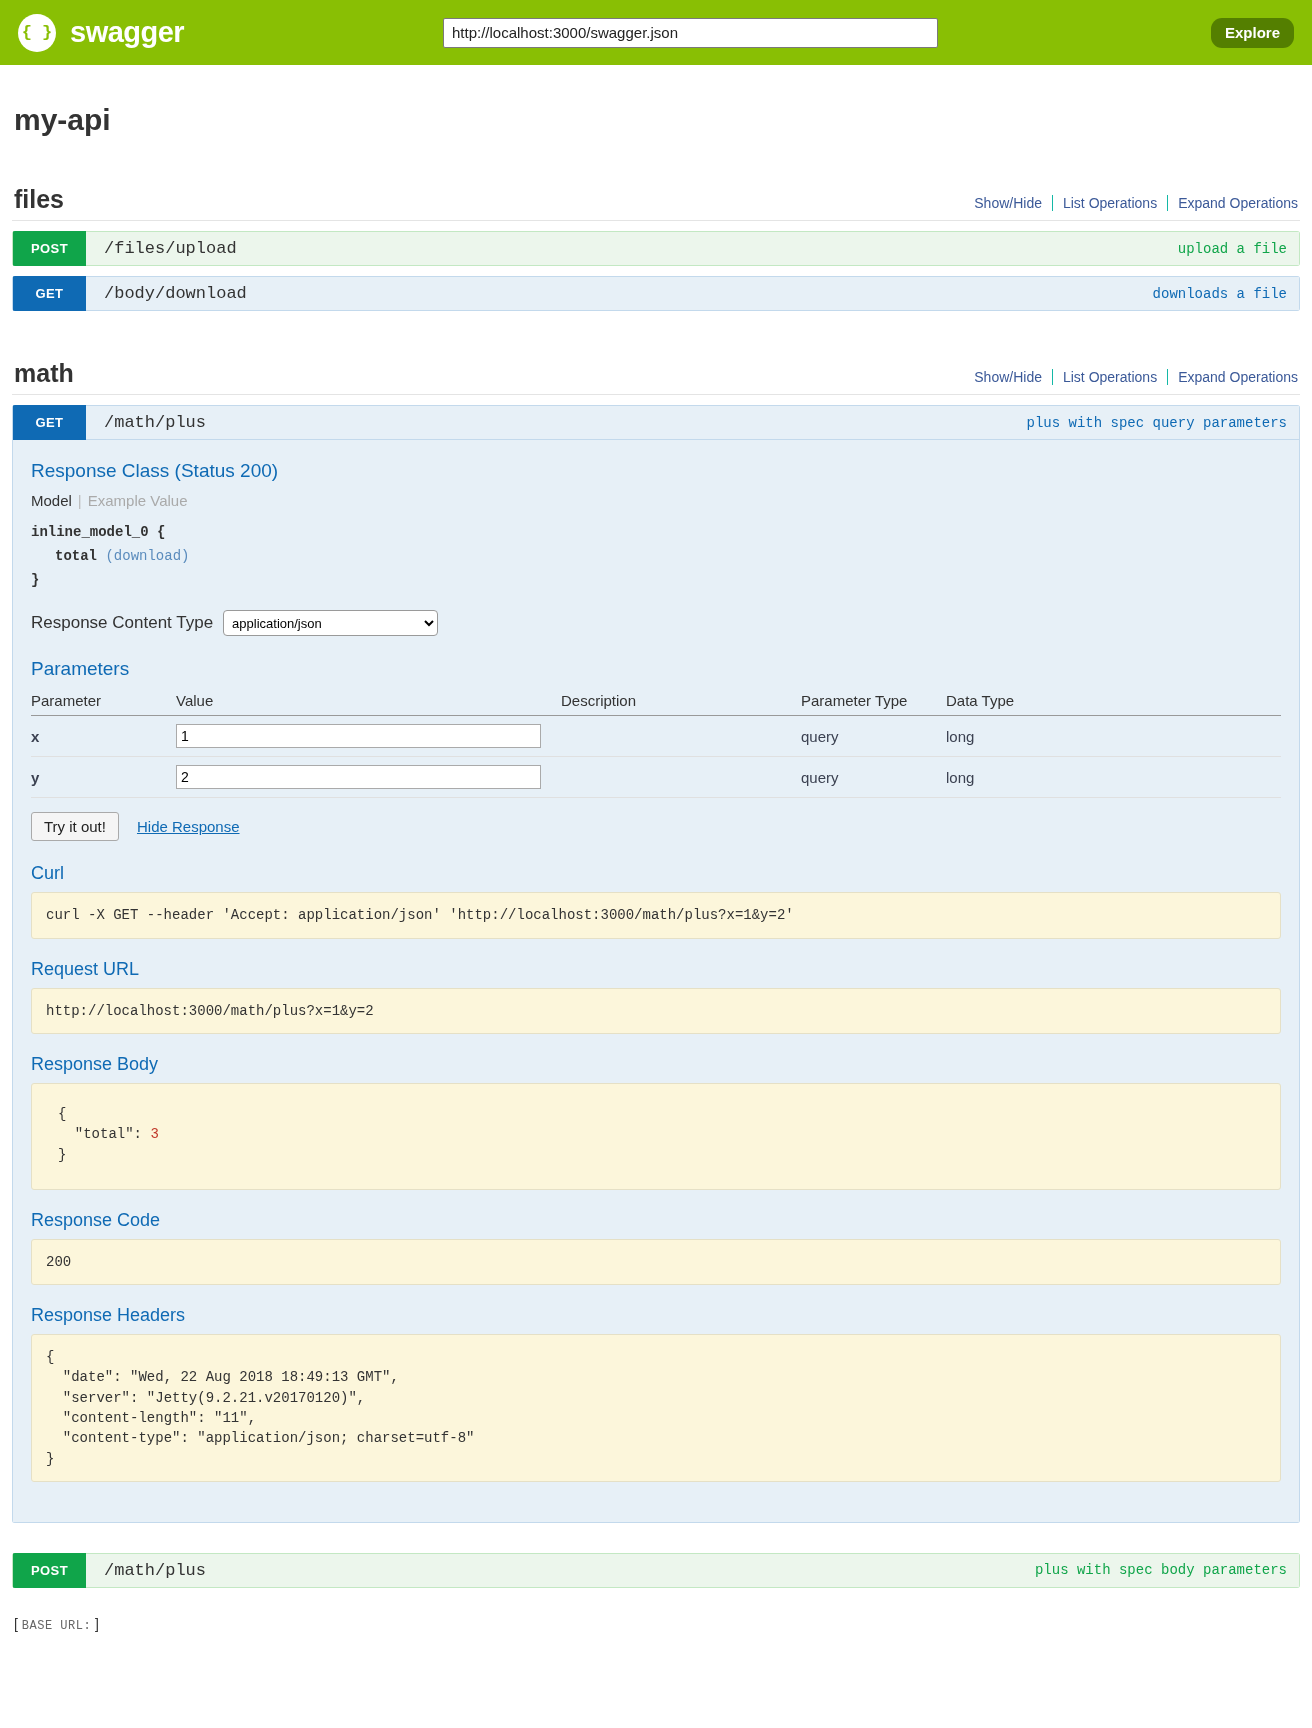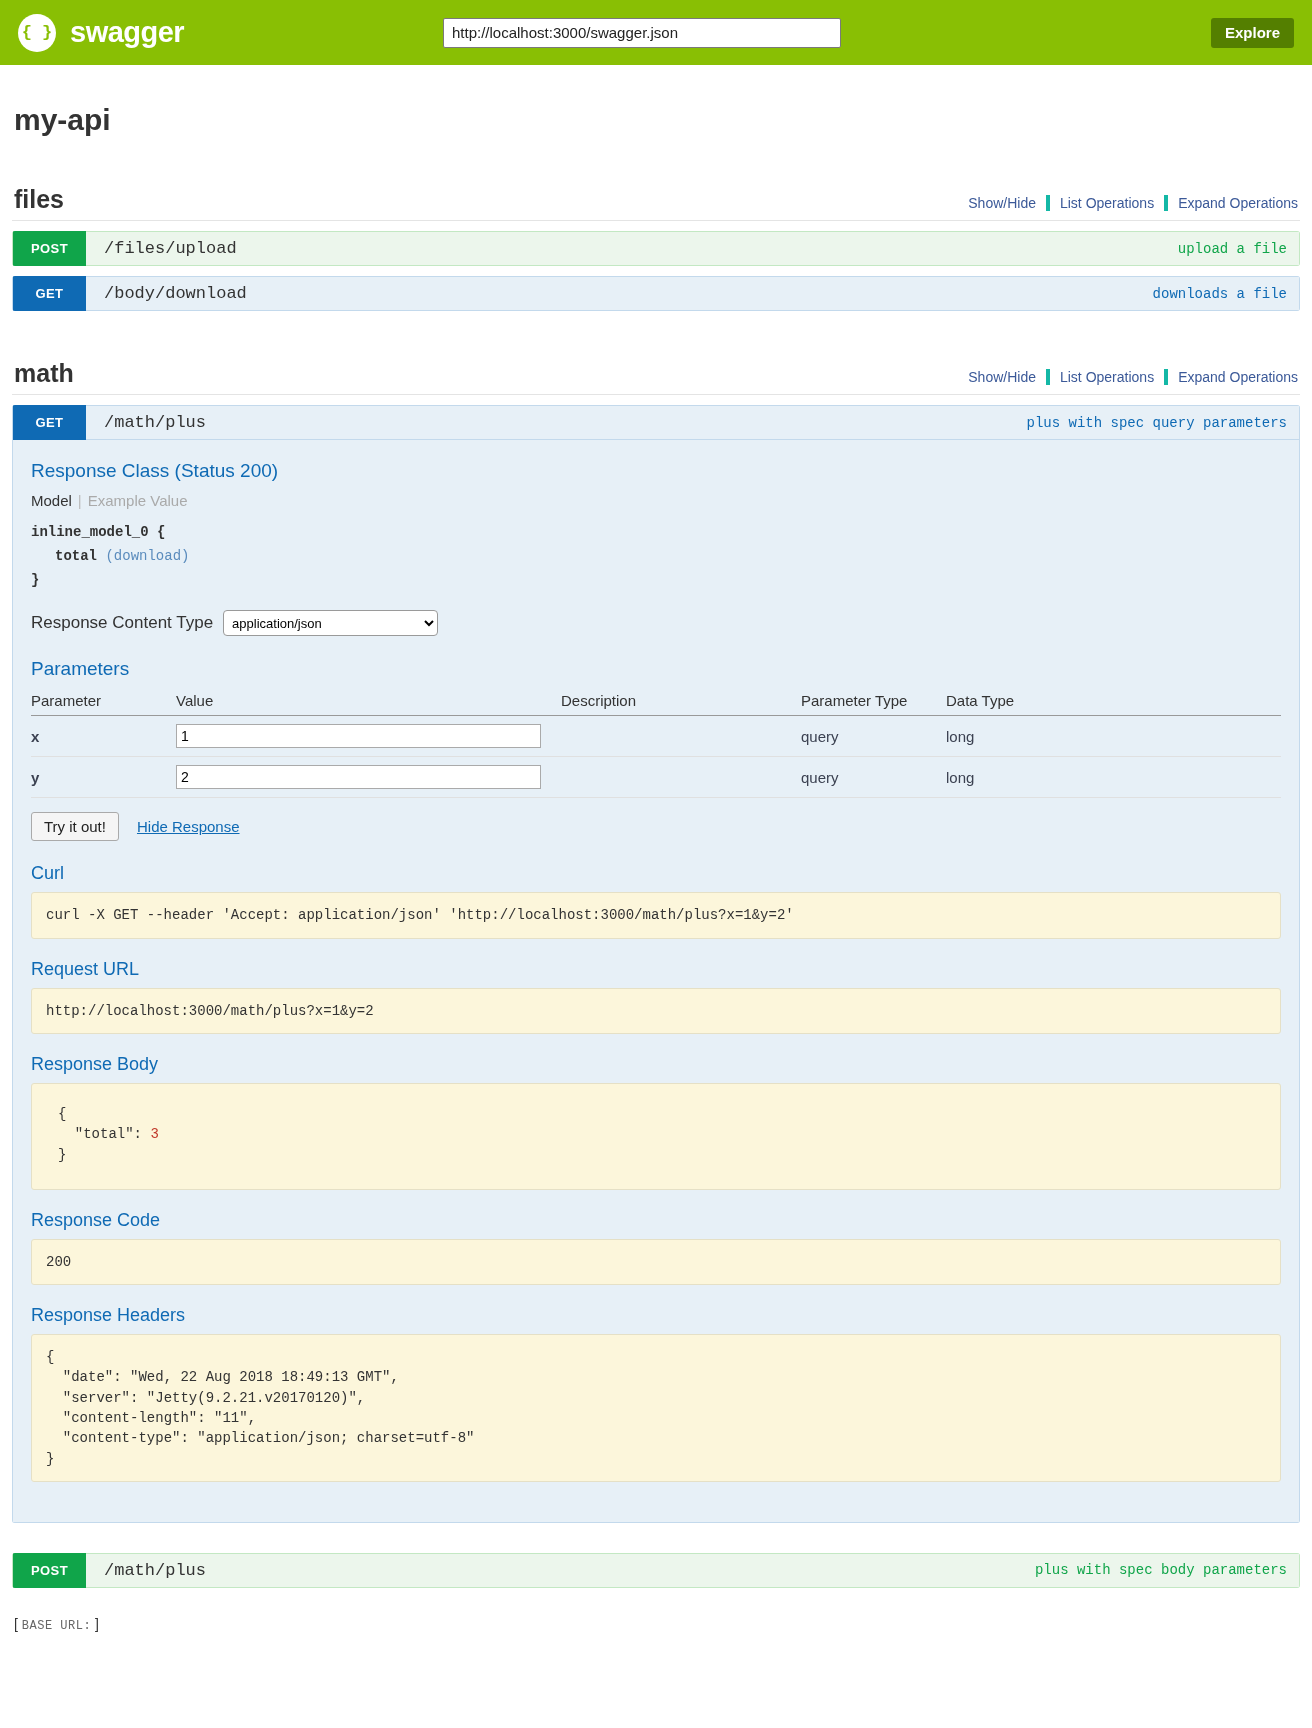--- a/index.html
+++ b/index.html
@@ -32,39 +32,39 @@
   }
   .logo-text {
     color: #fff;
     font-size: 29px;
     font-weight: bold;
     letter-spacing: -0.5px;
   }
   .url-input {
     position: absolute;
     left: 443px;
-    width: 398px;
+    width: 495px;
     height: 30px;
     border: 1px solid #7a7a7a;
     border-radius: 2px;
     padding: 0 8px;
     font-size: 15px;
     font-family: "Liberation Sans", sans-serif;
     background: #fff;
     color: #222;
   }
   .explore-btn {
     position: absolute;
     right: 18px;
     height: 30px;
     padding: 0 14px;
     background: #547f00;
     color: #fff;
     border: none;
-    border-radius: 3px;
+    border-radius: 11px;
     font-size: 15px;
     font-weight: bold;
     cursor: pointer;
     font-family: "Liberation Sans", sans-serif;
   }
 
   
   .page { padding: 0 12px; }
 
   .api-title {
@@ -89,21 +89,21 @@
     margin-left: 2px;
   }
   .resource-links {
     font-size: 14px;
     color: #3b5998;
   }
   .resource-links a {
     color: #3b5998;
     text-decoration: none;
     padding: 0 10px;
-    border-right: 4px solid #14b8a6;
+    border-right: 1px solid #14b8a6;
     cursor: pointer;
   }
   .resource-links a:last-child { border-right: none; padding-right: 2px; }
 
   
   .op {
     margin-top: 10px;
     border-radius: 3px;
     overflow: hidden;
   }

